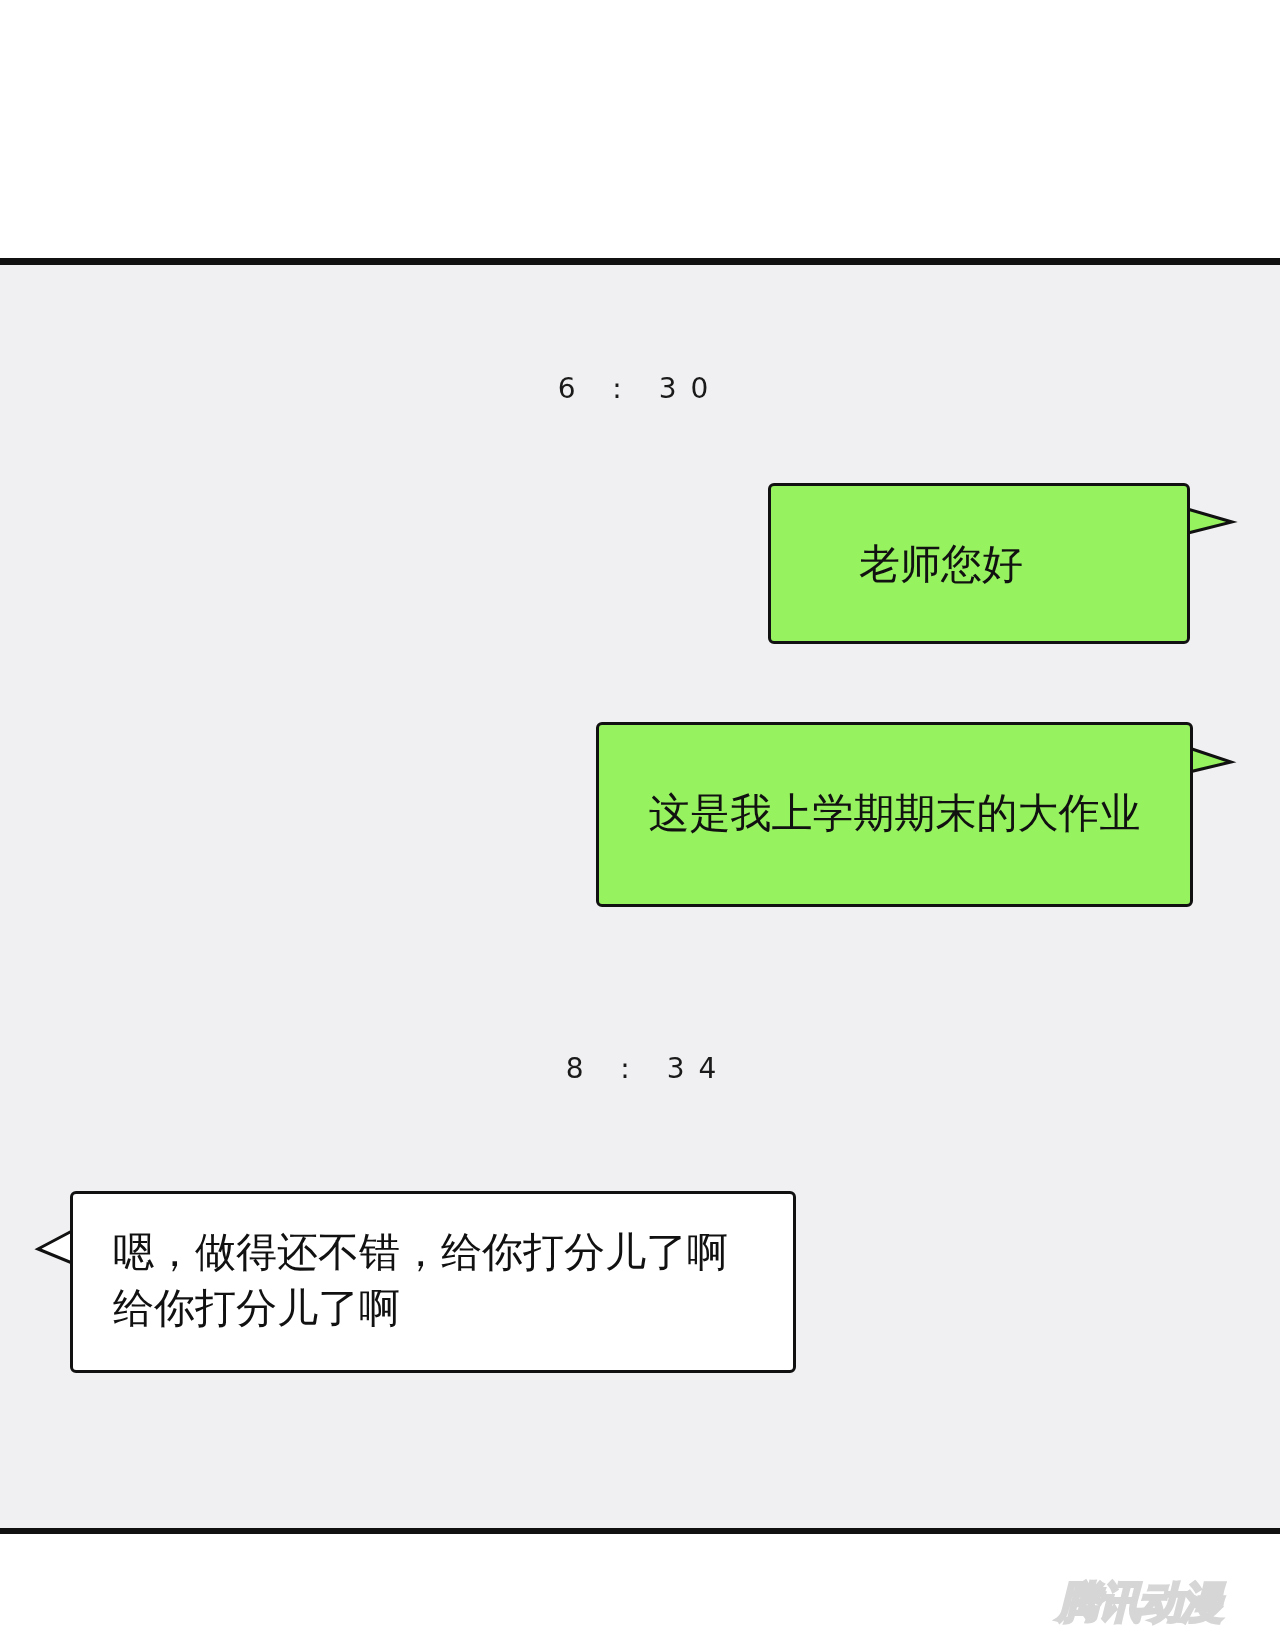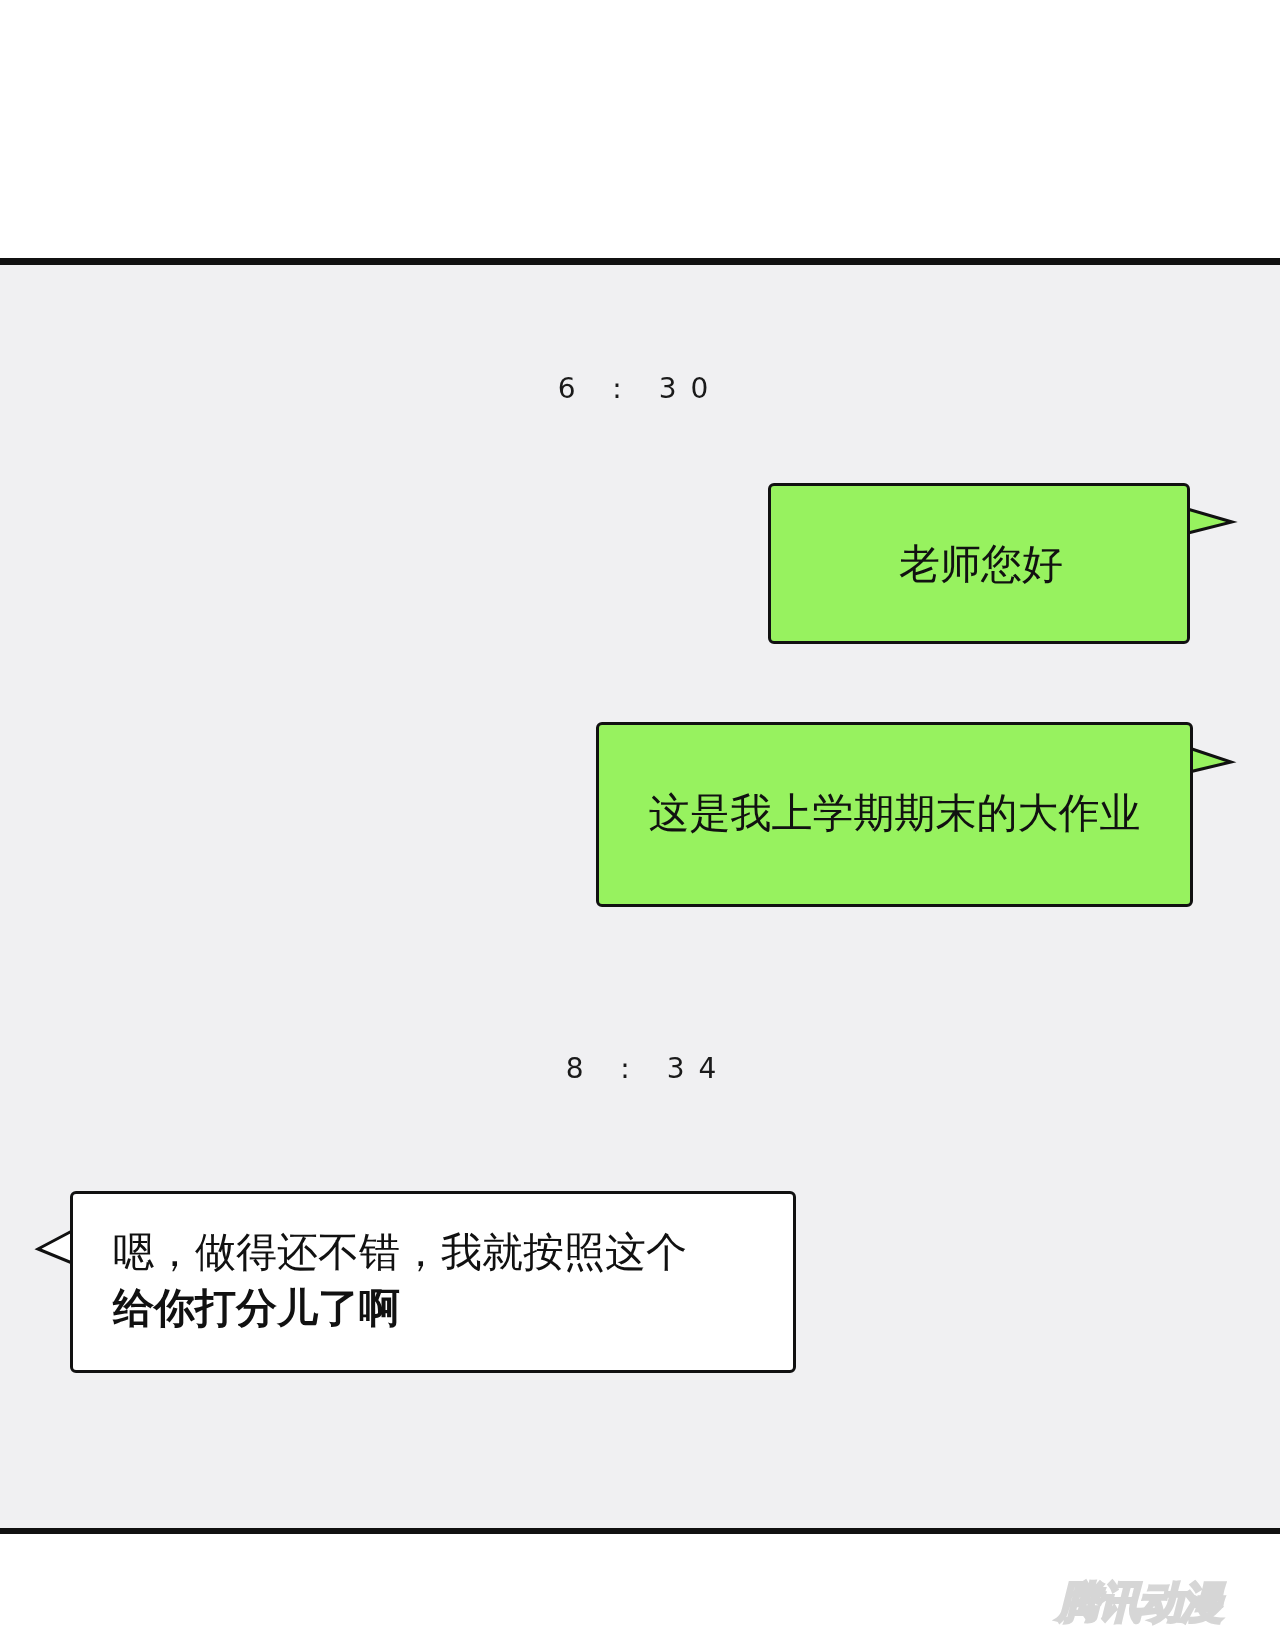--- a/index.html
+++ b/index.html
@@ -22,35 +22,35 @@
 
 <div class="panel"></div>
 
 <div class="time" style="top:372px;">6 : 30</div>
 
 <svg class="tail" style="left:1184px;top:500px;" width="52" height="50">
   <polygon points="0,8 48,22 0,34" fill="#97f25f" stroke="#111" stroke-width="3" stroke-linejoin="miter"></polygon>
   <rect x="-4" y="10" width="6" height="22" fill="#97f25f"></rect>
 </svg>
 <div class="bubble green" style="left:768px;top:483px;width:422px;height:161px;">
-  <div class="btext" style="left:0;width:340px;top:50px;text-align:center;padding-left:40px;">老师您好</div>
+  <div class="btext" style="left:0;width:340px;top:50px;text-align:center;">老师您好</div>
 </div>
 
 <svg class="tail" style="left:1189px;top:740px;" width="52" height="50">
   <polygon points="0,8 42,22 0,32" fill="#97f25f" stroke="#111" stroke-width="3" stroke-linejoin="miter"></polygon>
   <rect x="-4" y="10" width="6" height="20" fill="#97f25f"></rect>
 </svg>
 <div class="bubble green" style="left:596px;top:722px;width:597px;height:185px;text-decoration:underline;">
   <div class="btext" style="left:0;width:591px;top:60px;text-align:center;">这是我上学期期末的大作业</div>
 </div>
 
 <div class="time" style="top:1052px;left:8px;">8 : 34</div>
 
 <svg class="tail" style="left:36px;top:1225px;" width="40" height="50">
   <polygon points="36,6 2,24 36,38" fill="#ffffff" stroke="#111" stroke-width="3" stroke-linejoin="miter"></polygon>
   <rect x="34" y="8" width="8" height="28" fill="#ffffff"></rect>
 </svg>
 <div class="bubble white" style="left:70px;top:1191px;width:726px;height:182px;">
-  <div class="btext" style="left:40px;top:30px;">嗯，做得还不错，我就按照这个</div>
-  <div class="btext" style="left:40px;top:86px;font-weight:bold;">给你打分儿了啊</div>
+  <div class="btext" style="left:40px;top:30px;">嗯，做得还不错，给你打分儿了啊</div>
+  <div class="btext" style="left:40px;top:86px;">给你打分儿了啊</div>
 </div>
 
 <div class="wm">腾讯动漫</div>
 
 </body></html>

